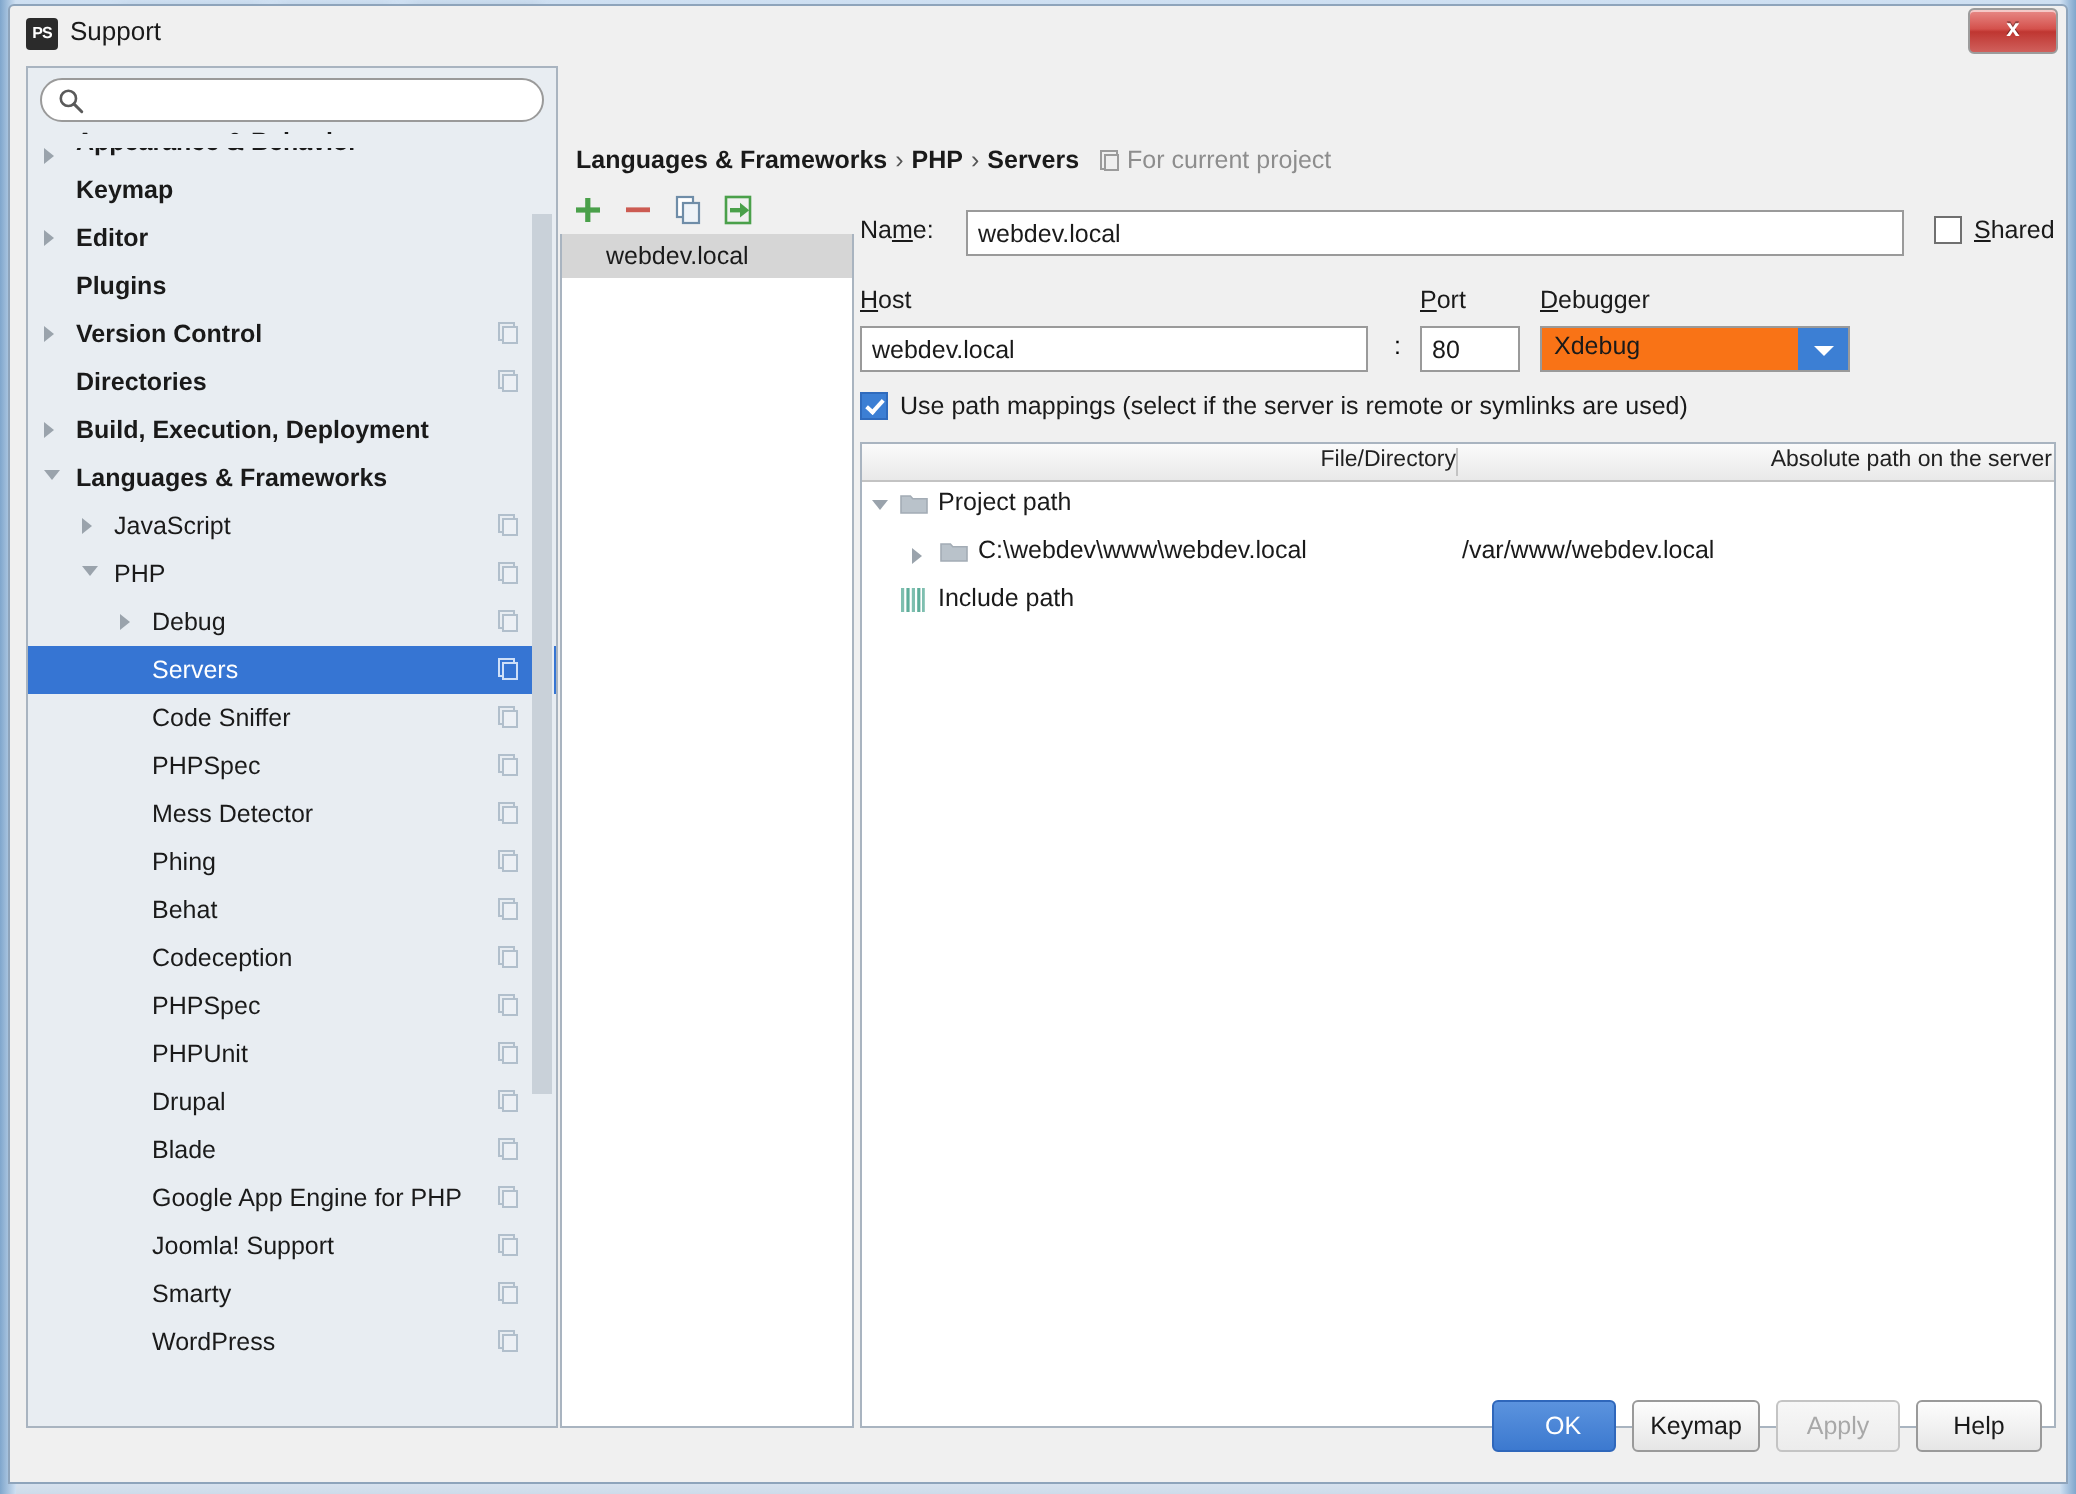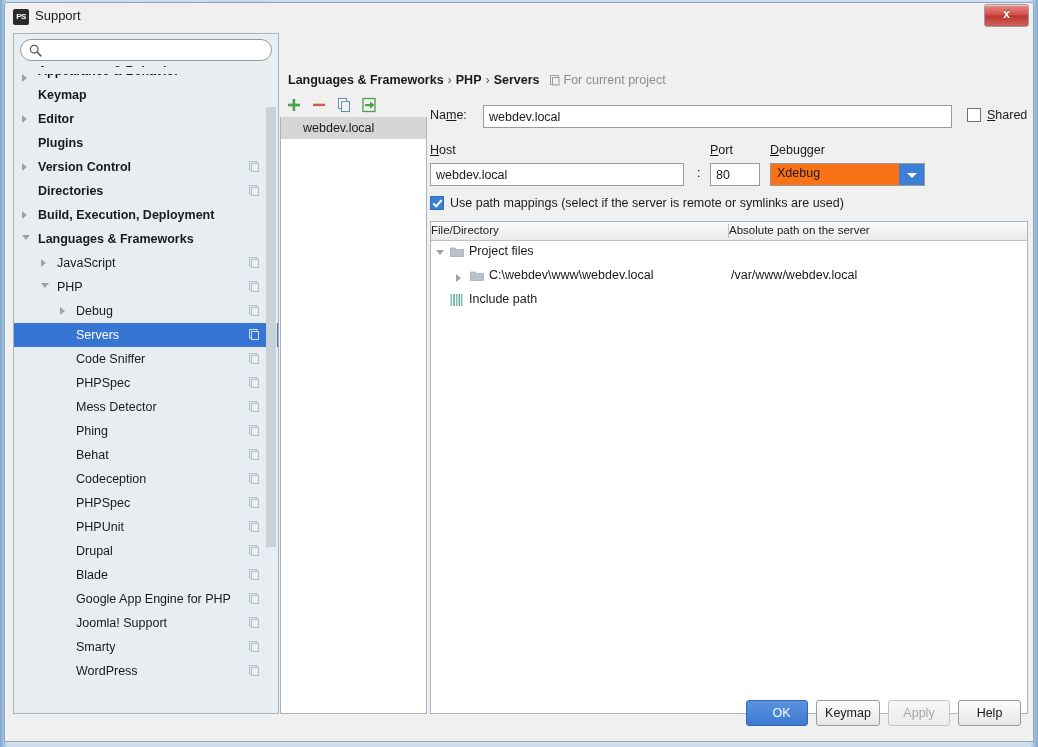--- a/index.html
+++ b/index.html
@@ -318,21 +318,21 @@
   }
   #table-head {
     position: relative;
     height: 18px;
     background: linear-gradient(to bottom,#fbfbfb,#e9e9e9);
     border-bottom: 1px solid #c3c3c3;
   }
   .th {
     position: absolute; top: 2px;
     font-size: 11.5px; color: #222;
-    text-align: left;
+    text-align: right;
   }
   #th-1 { left: 0;   width: 297px; }
   #th-2 { left: 298px; width: 297px; }
   #th-div {
     position: absolute; left: 297px; top: 2px;
     width: 1px; height: 14px;
     background: #c3c3c3;
   }
   .trow {
     position: relative;
@@ -683,21 +683,21 @@
         <div class="th" id="th-2">Absolute path on the server</div>
       </div>
       <div id="table-body">
           <div class="trow">
             <span class="r-arrow" style="left:5px;border-top:5px solid #9aa3ac;border-left:4px solid transparent;border-right:4px solid transparent;"></span>
             <span style="position:absolute;left:19px;top:0;width:16px;height:24px;">
               <svg class="folder-icon" viewBox="0 0 14 11">
                 <path d="M0.5 2 L0.5 10.5 L13.5 10.5 L13.5 3.4 L6.4 3.4 L5.2 2 Z" fill="#b9c2ca" stroke="#a3acb5" stroke-width="0.8"></path>
               </svg>
             </span>
-            <span class="r-label" style="left:38px;">Project files</span>
+            <span class="r-label" style="left:38px;">Project path</span>
           </div>
           <div class="trow">
             <span class="r-arrow" style="left:25px;border-left:5px solid #9aa3ac;border-top:4px solid transparent;border-bottom:4px solid transparent;"></span>
             <span style="position:absolute;left:39px;top:0;width:16px;height:24px;">
               <svg class="folder-icon" viewBox="0 0 14 11">
                 <path d="M0.5 2 L0.5 10.5 L13.5 10.5 L13.5 3.4 L6.4 3.4 L5.2 2 Z" fill="#b9c2ca" stroke="#a3acb5" stroke-width="0.8"></path>
               </svg>
             </span>
             <span class="r-label" style="left:58px;">C:\webdev\www\webdev.local</span>
             <span class="r-server">/var/www/webdev.local</span>

